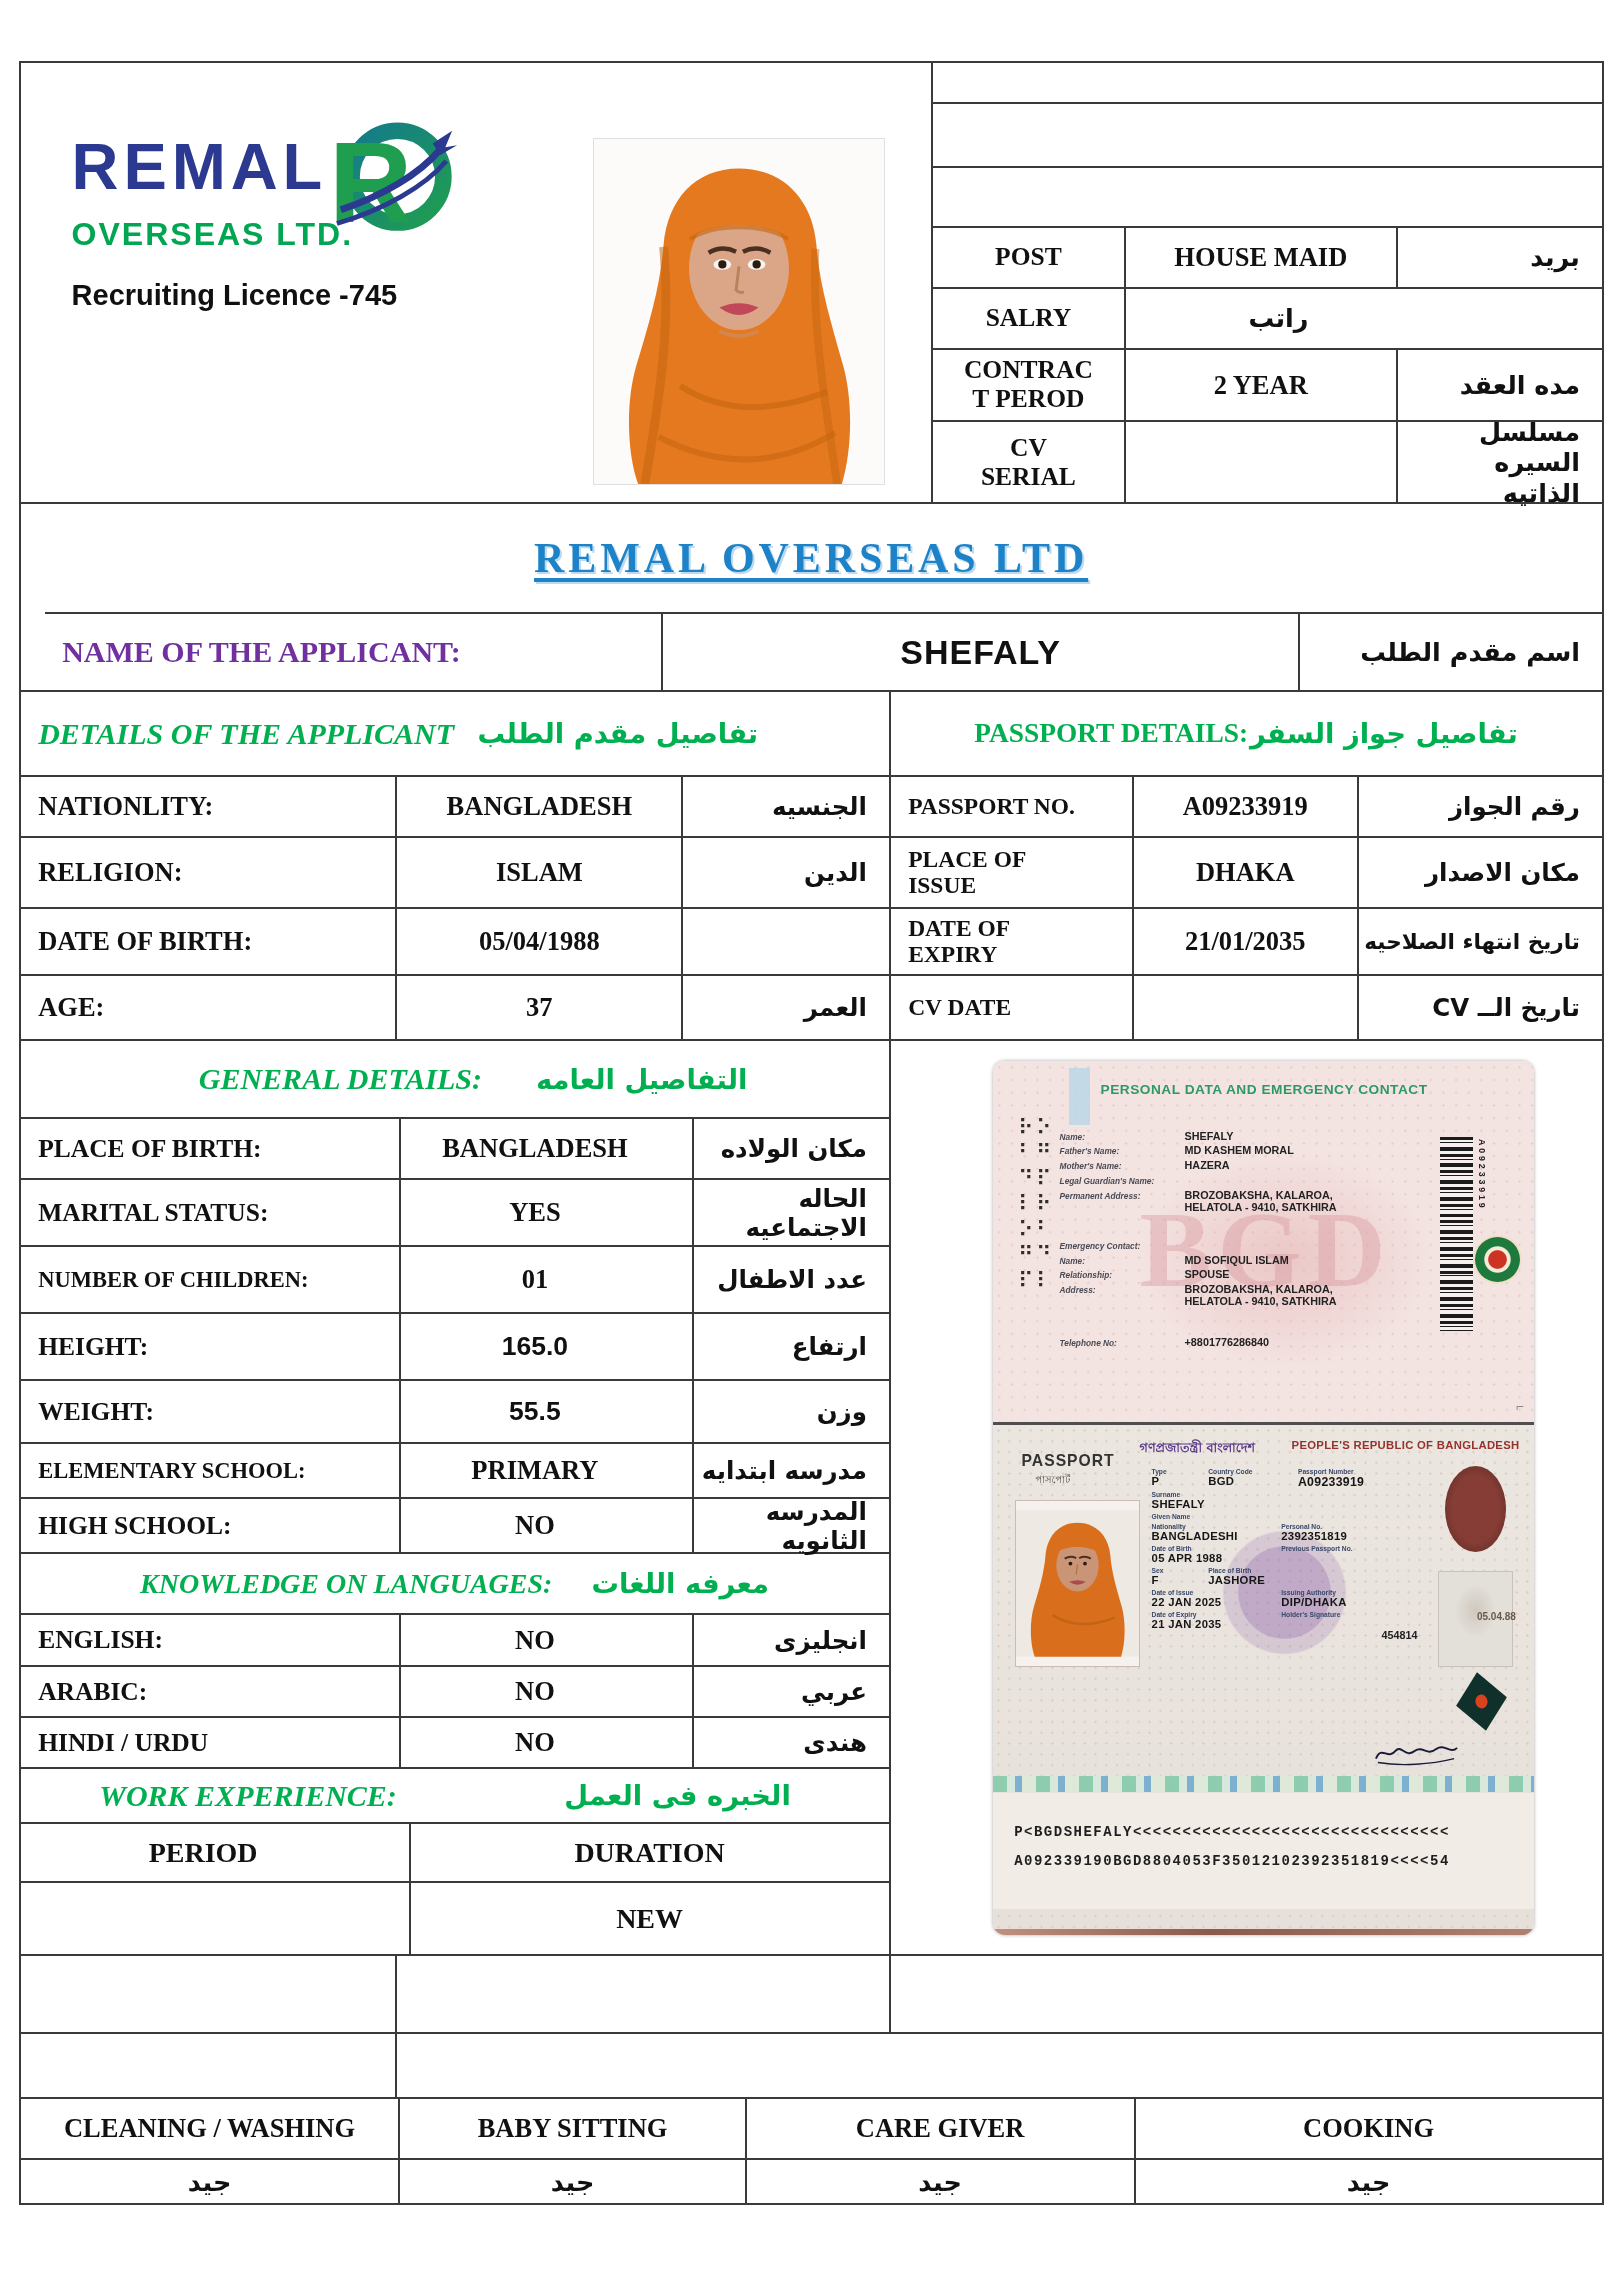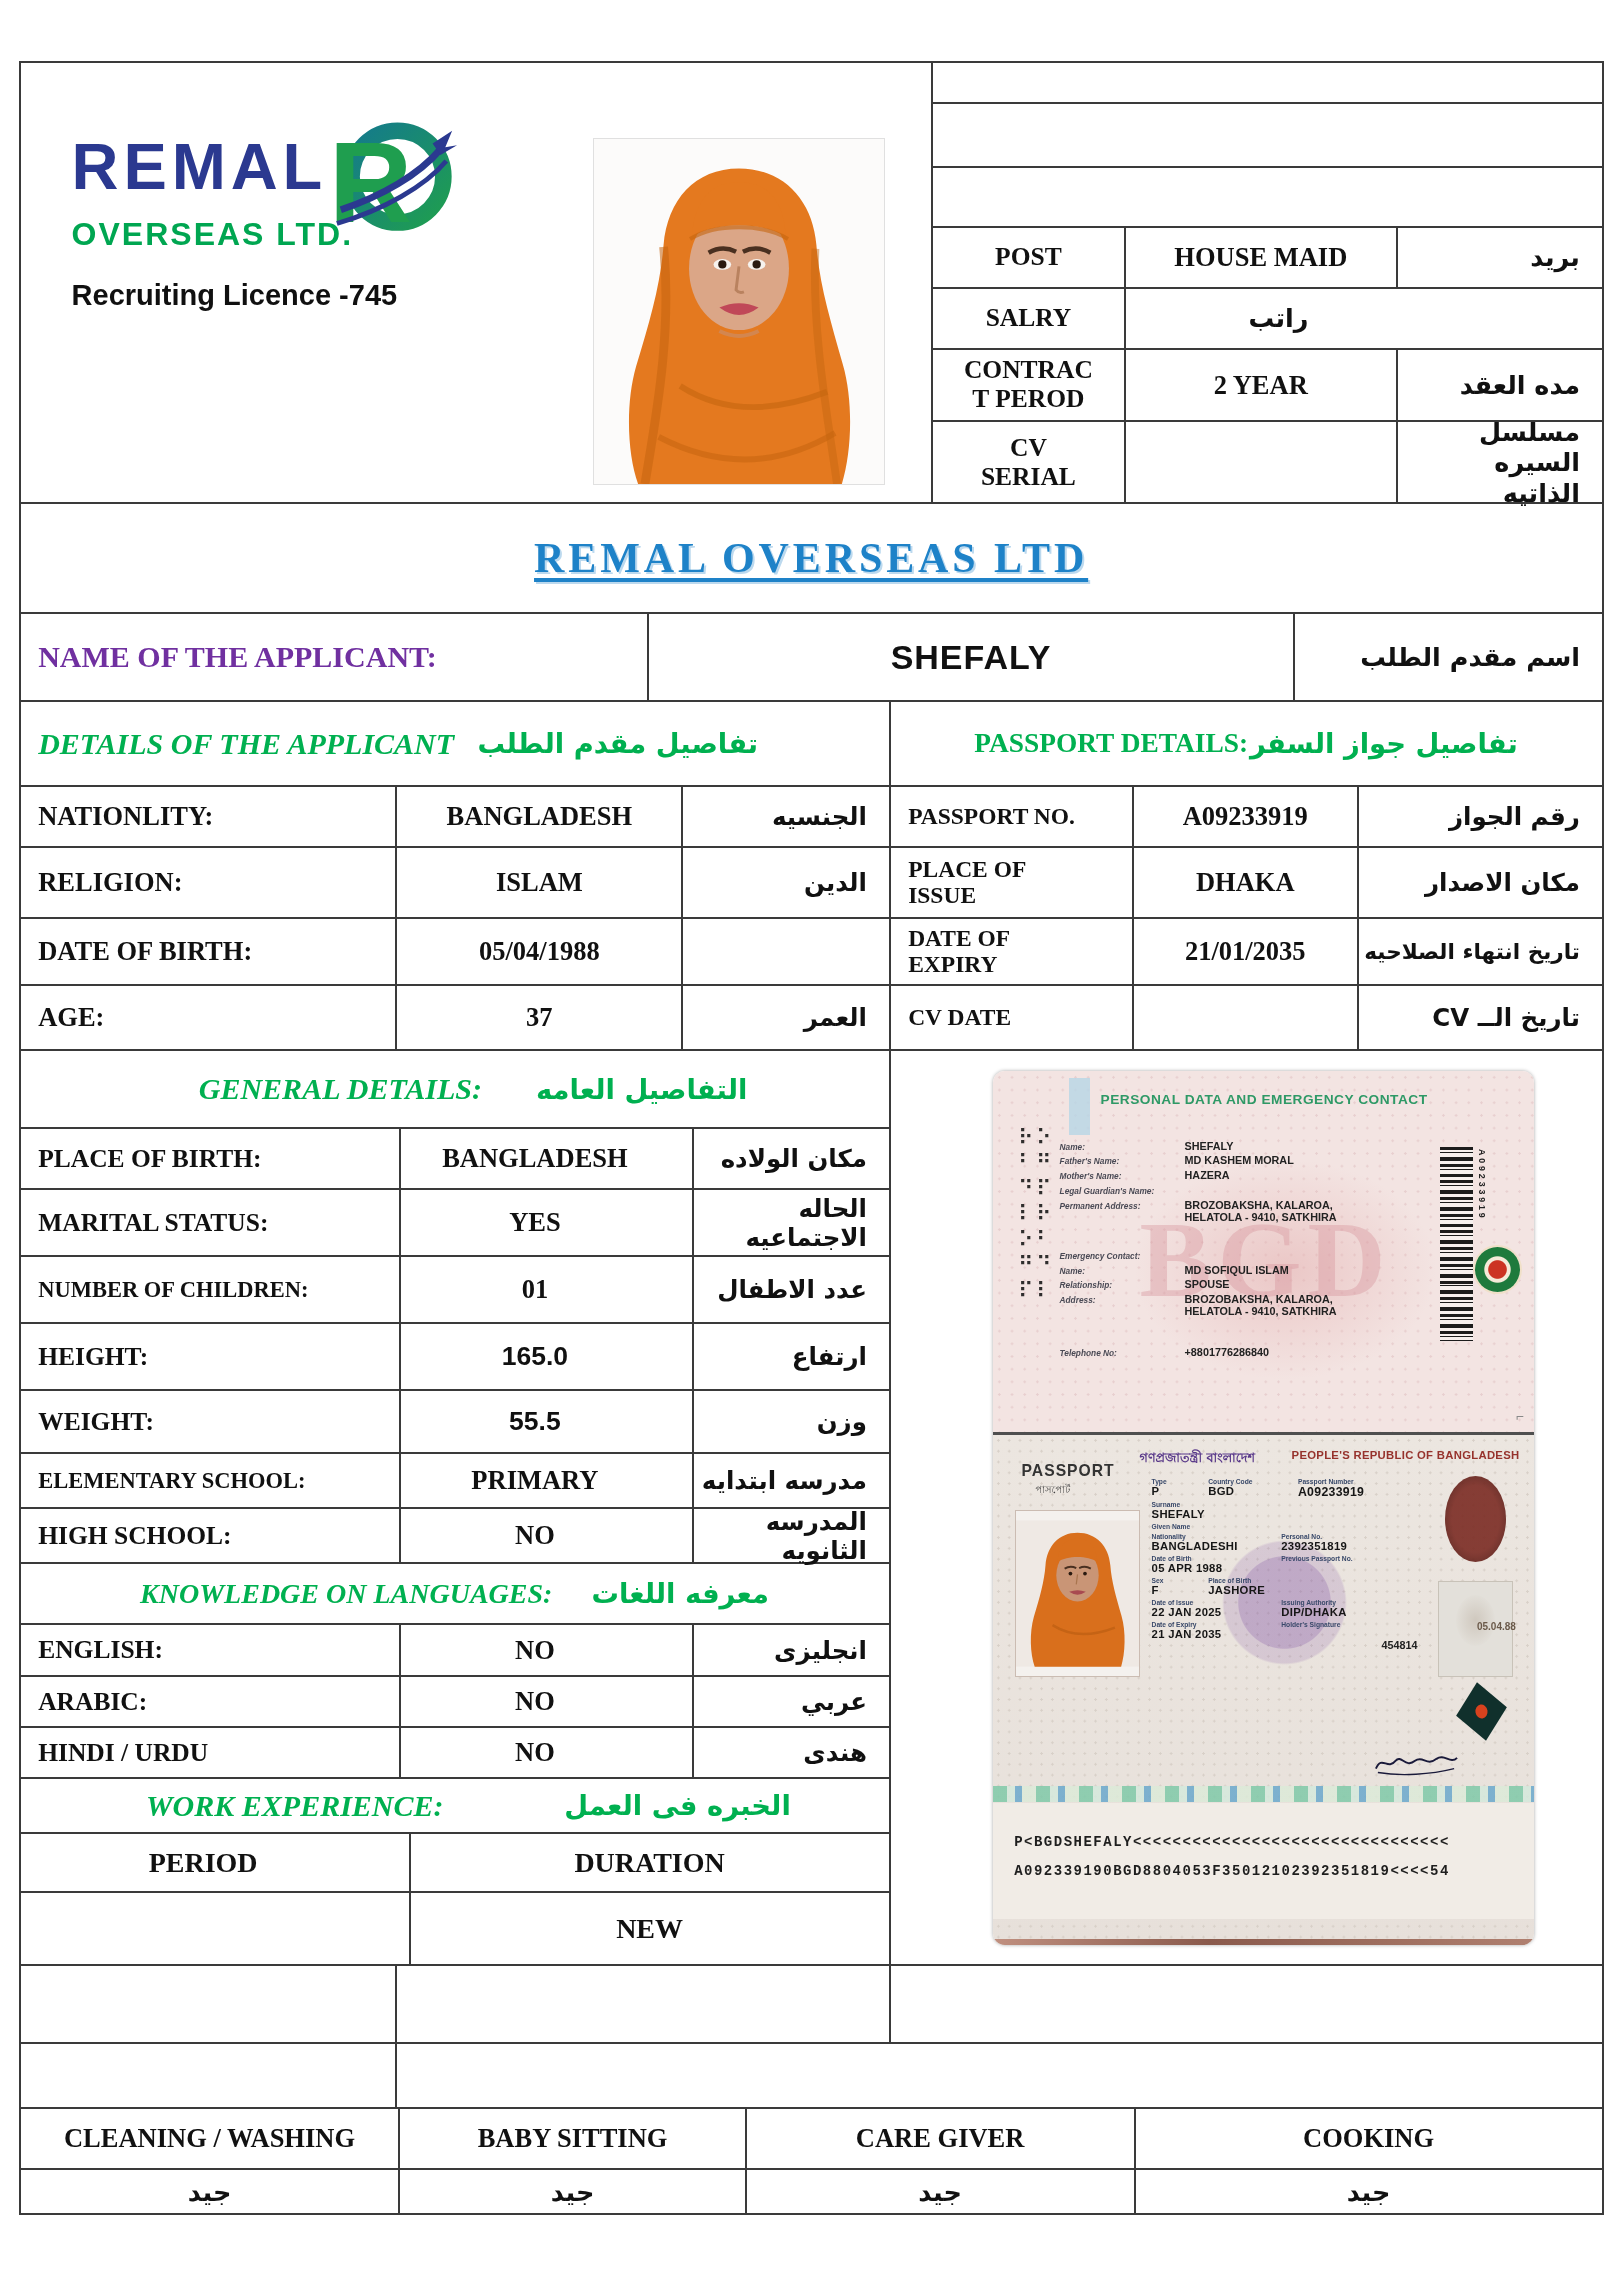--- a/index.html
+++ b/index.html
@@ -48,21 +48,21 @@
   .photo{position:absolute;right:47px;top:76px;width:290px;height:345px;background:#fcfcfc;
          box-shadow:0 0 0 1px #e0e0e0;}
 
   
   .b2{height:110px;align-items:center;justify-content:center;}
   .doc-title{font-weight:bold;font-size:42px;letter-spacing:3.9px;color:#1e82c8;
              text-decoration:underline;text-decoration-thickness:3.9px;text-underline-offset:5.9px;
              text-shadow:2px 2px 0 #bcd9ee;}
 
   
-  .b3{height:88px;}
+  .b3{height:78px;margin-left:24px;}
   .b3 .c1{width:39.6%;}
   .b3 .c2{width:40.9%;}
   .b3 .c3{width:19.5%;}
   .name-label{color:#7030a0;font-weight:bold;font-size:30px;}
   .name-value{font-family:"Liberation Sans",sans-serif;font-weight:bold;font-size:34px;letter-spacing:1px;}
 
   
   .b4{height:85px;}
   .b4 .c1{width:54.9%;}
   .b4 .c2{width:45.1%;}
@@ -529,21 +529,21 @@
             </div>
           <div class="cell lc2">
               <span class="val">NO</span>
             </div>
           <div class="cell lc3 right-pad">
               <span class="ar">هندى</span>
             </div>
         </div>
 
         <div class="lrow" style="height:55px;align-items:center;">
-          <div class="cell nc" style="width:50%;justify-content:flex-end;padding-left:32px;border-left:none;">
+          <div class="cell nc" style="width:50%;justify-content:center;padding-left:32px;border-left:none;">
             <span class="sec-en green">WORK EXPERIENCE:</span>
           </div>
           <div class="cell" style="width:50%;border-left:none;">
             <span class="sec-ar green">الخبره فى العمل</span>
           </div>
         </div>
 
         <div class="lrow" style="height:59px">
           <div class="cell nc period-col">
               <span class="big-cell-lbl">PERIOD</span>

